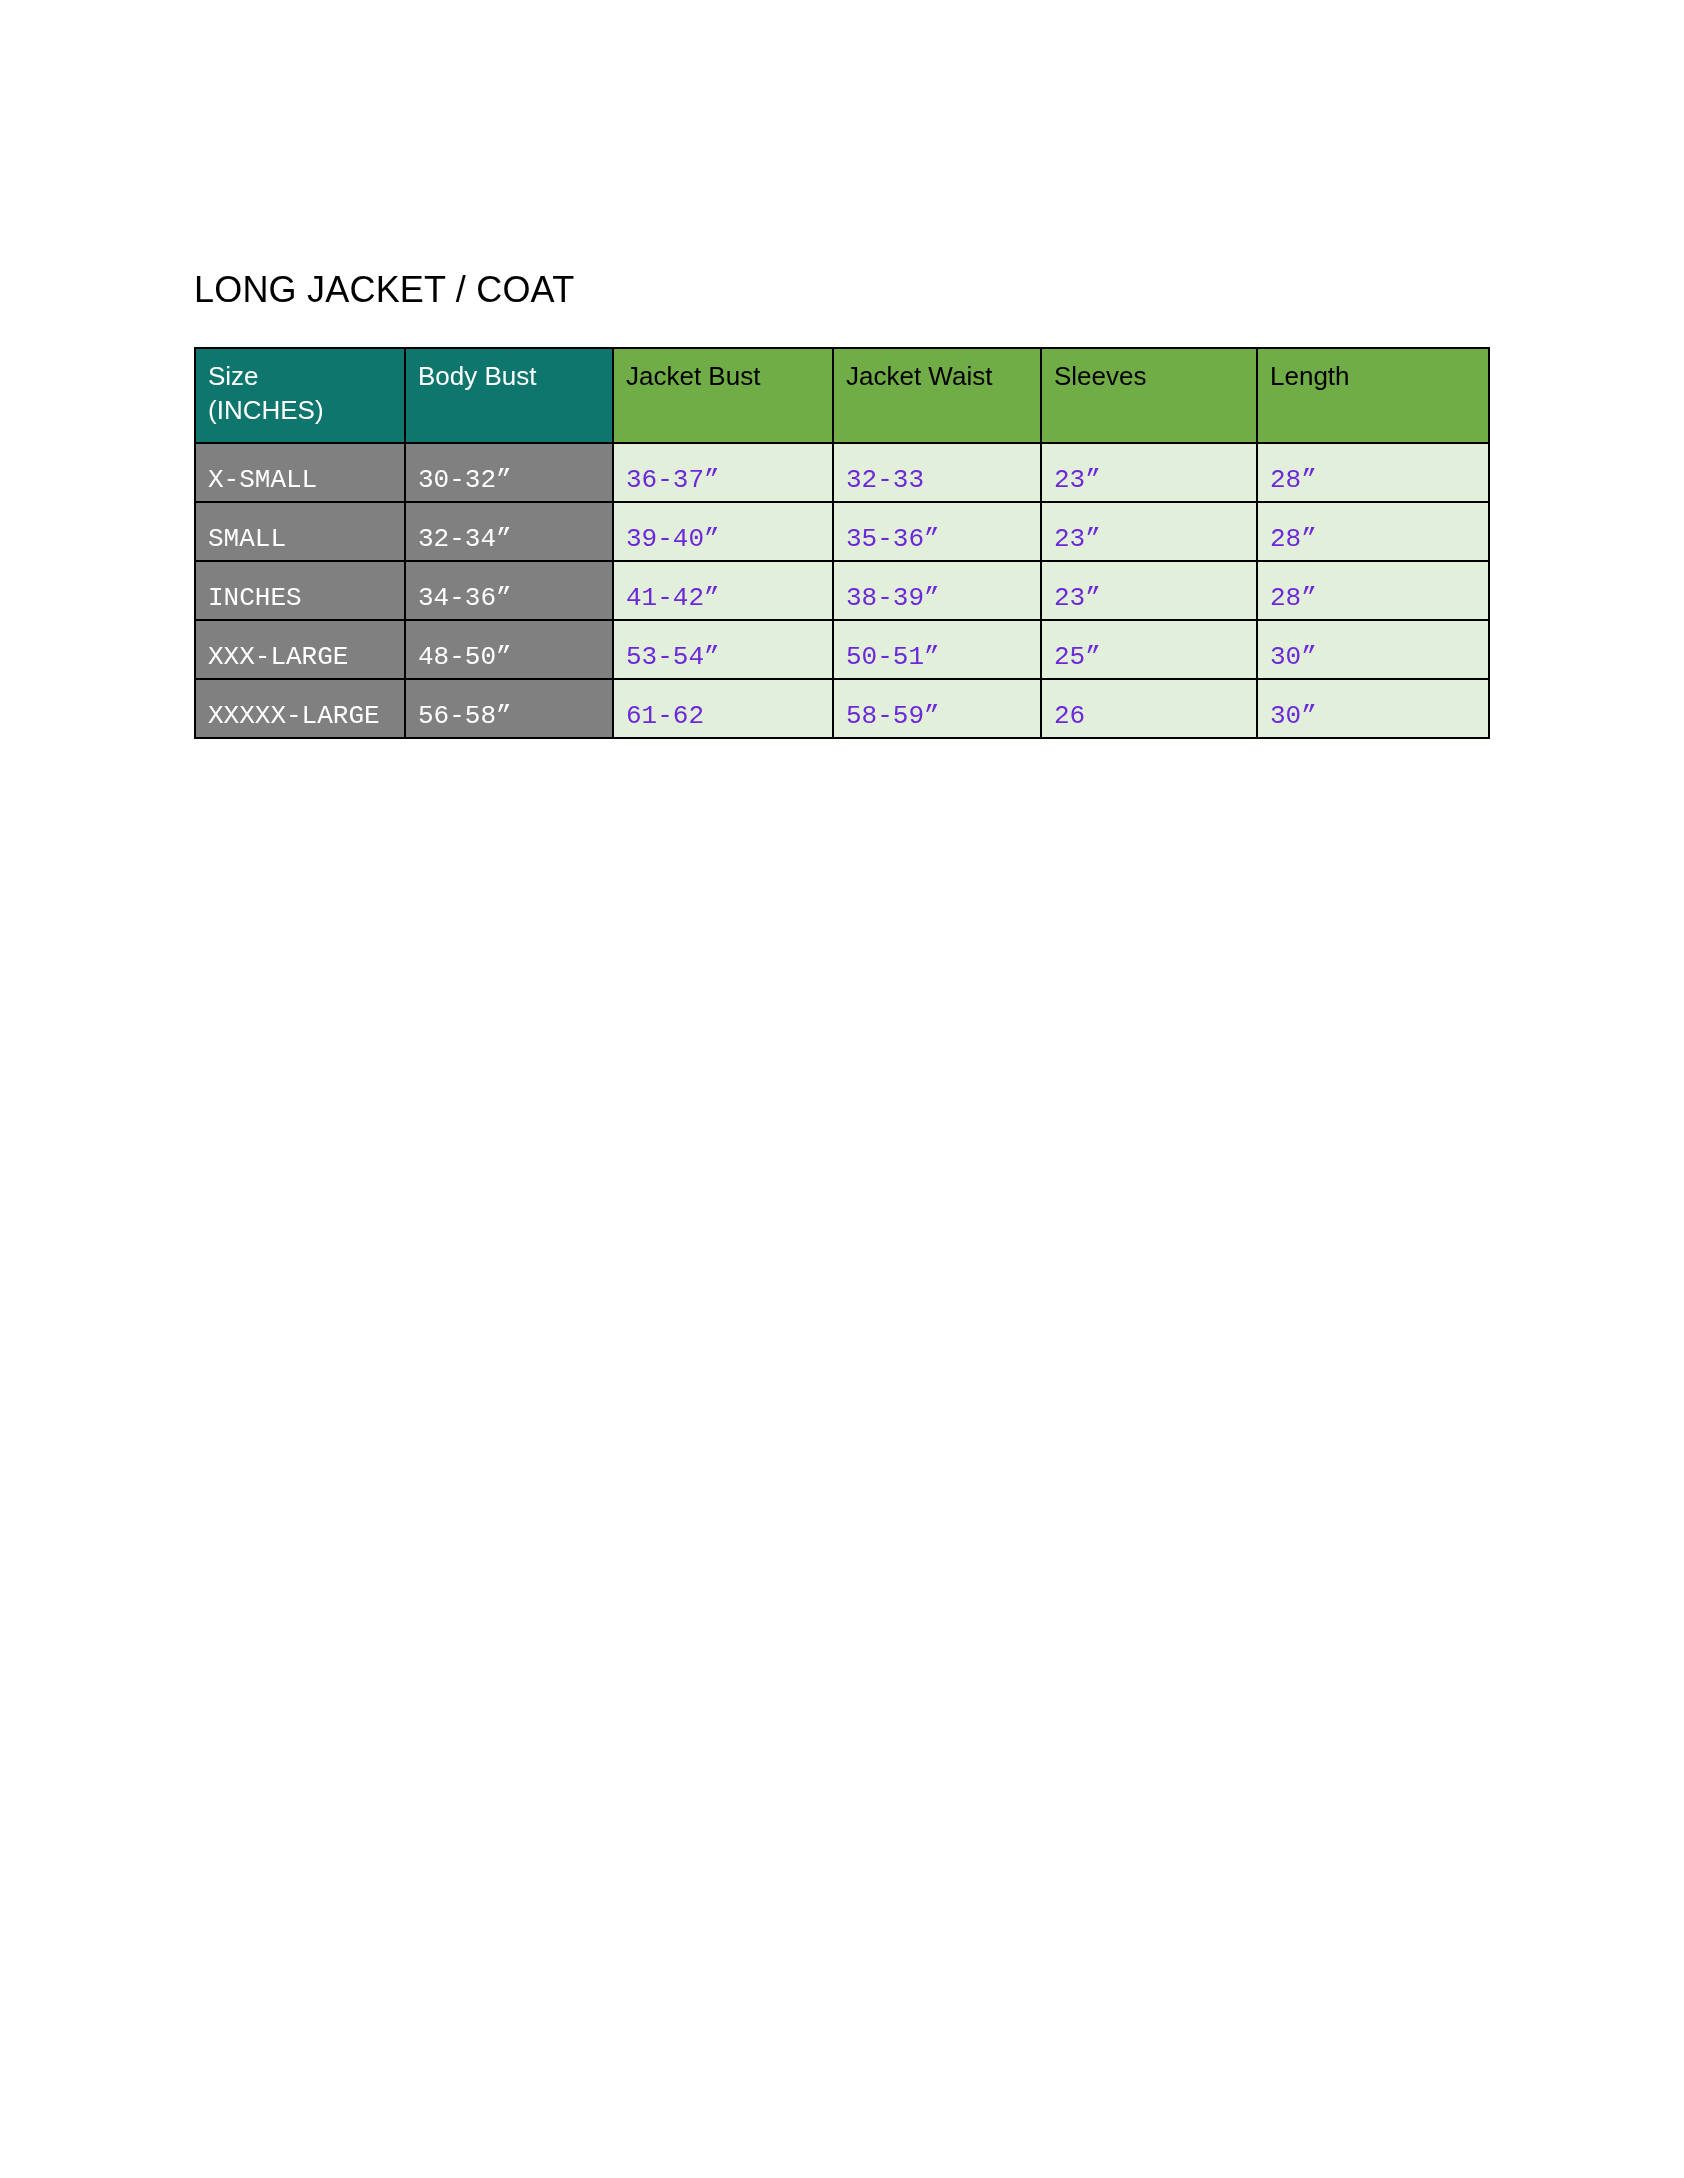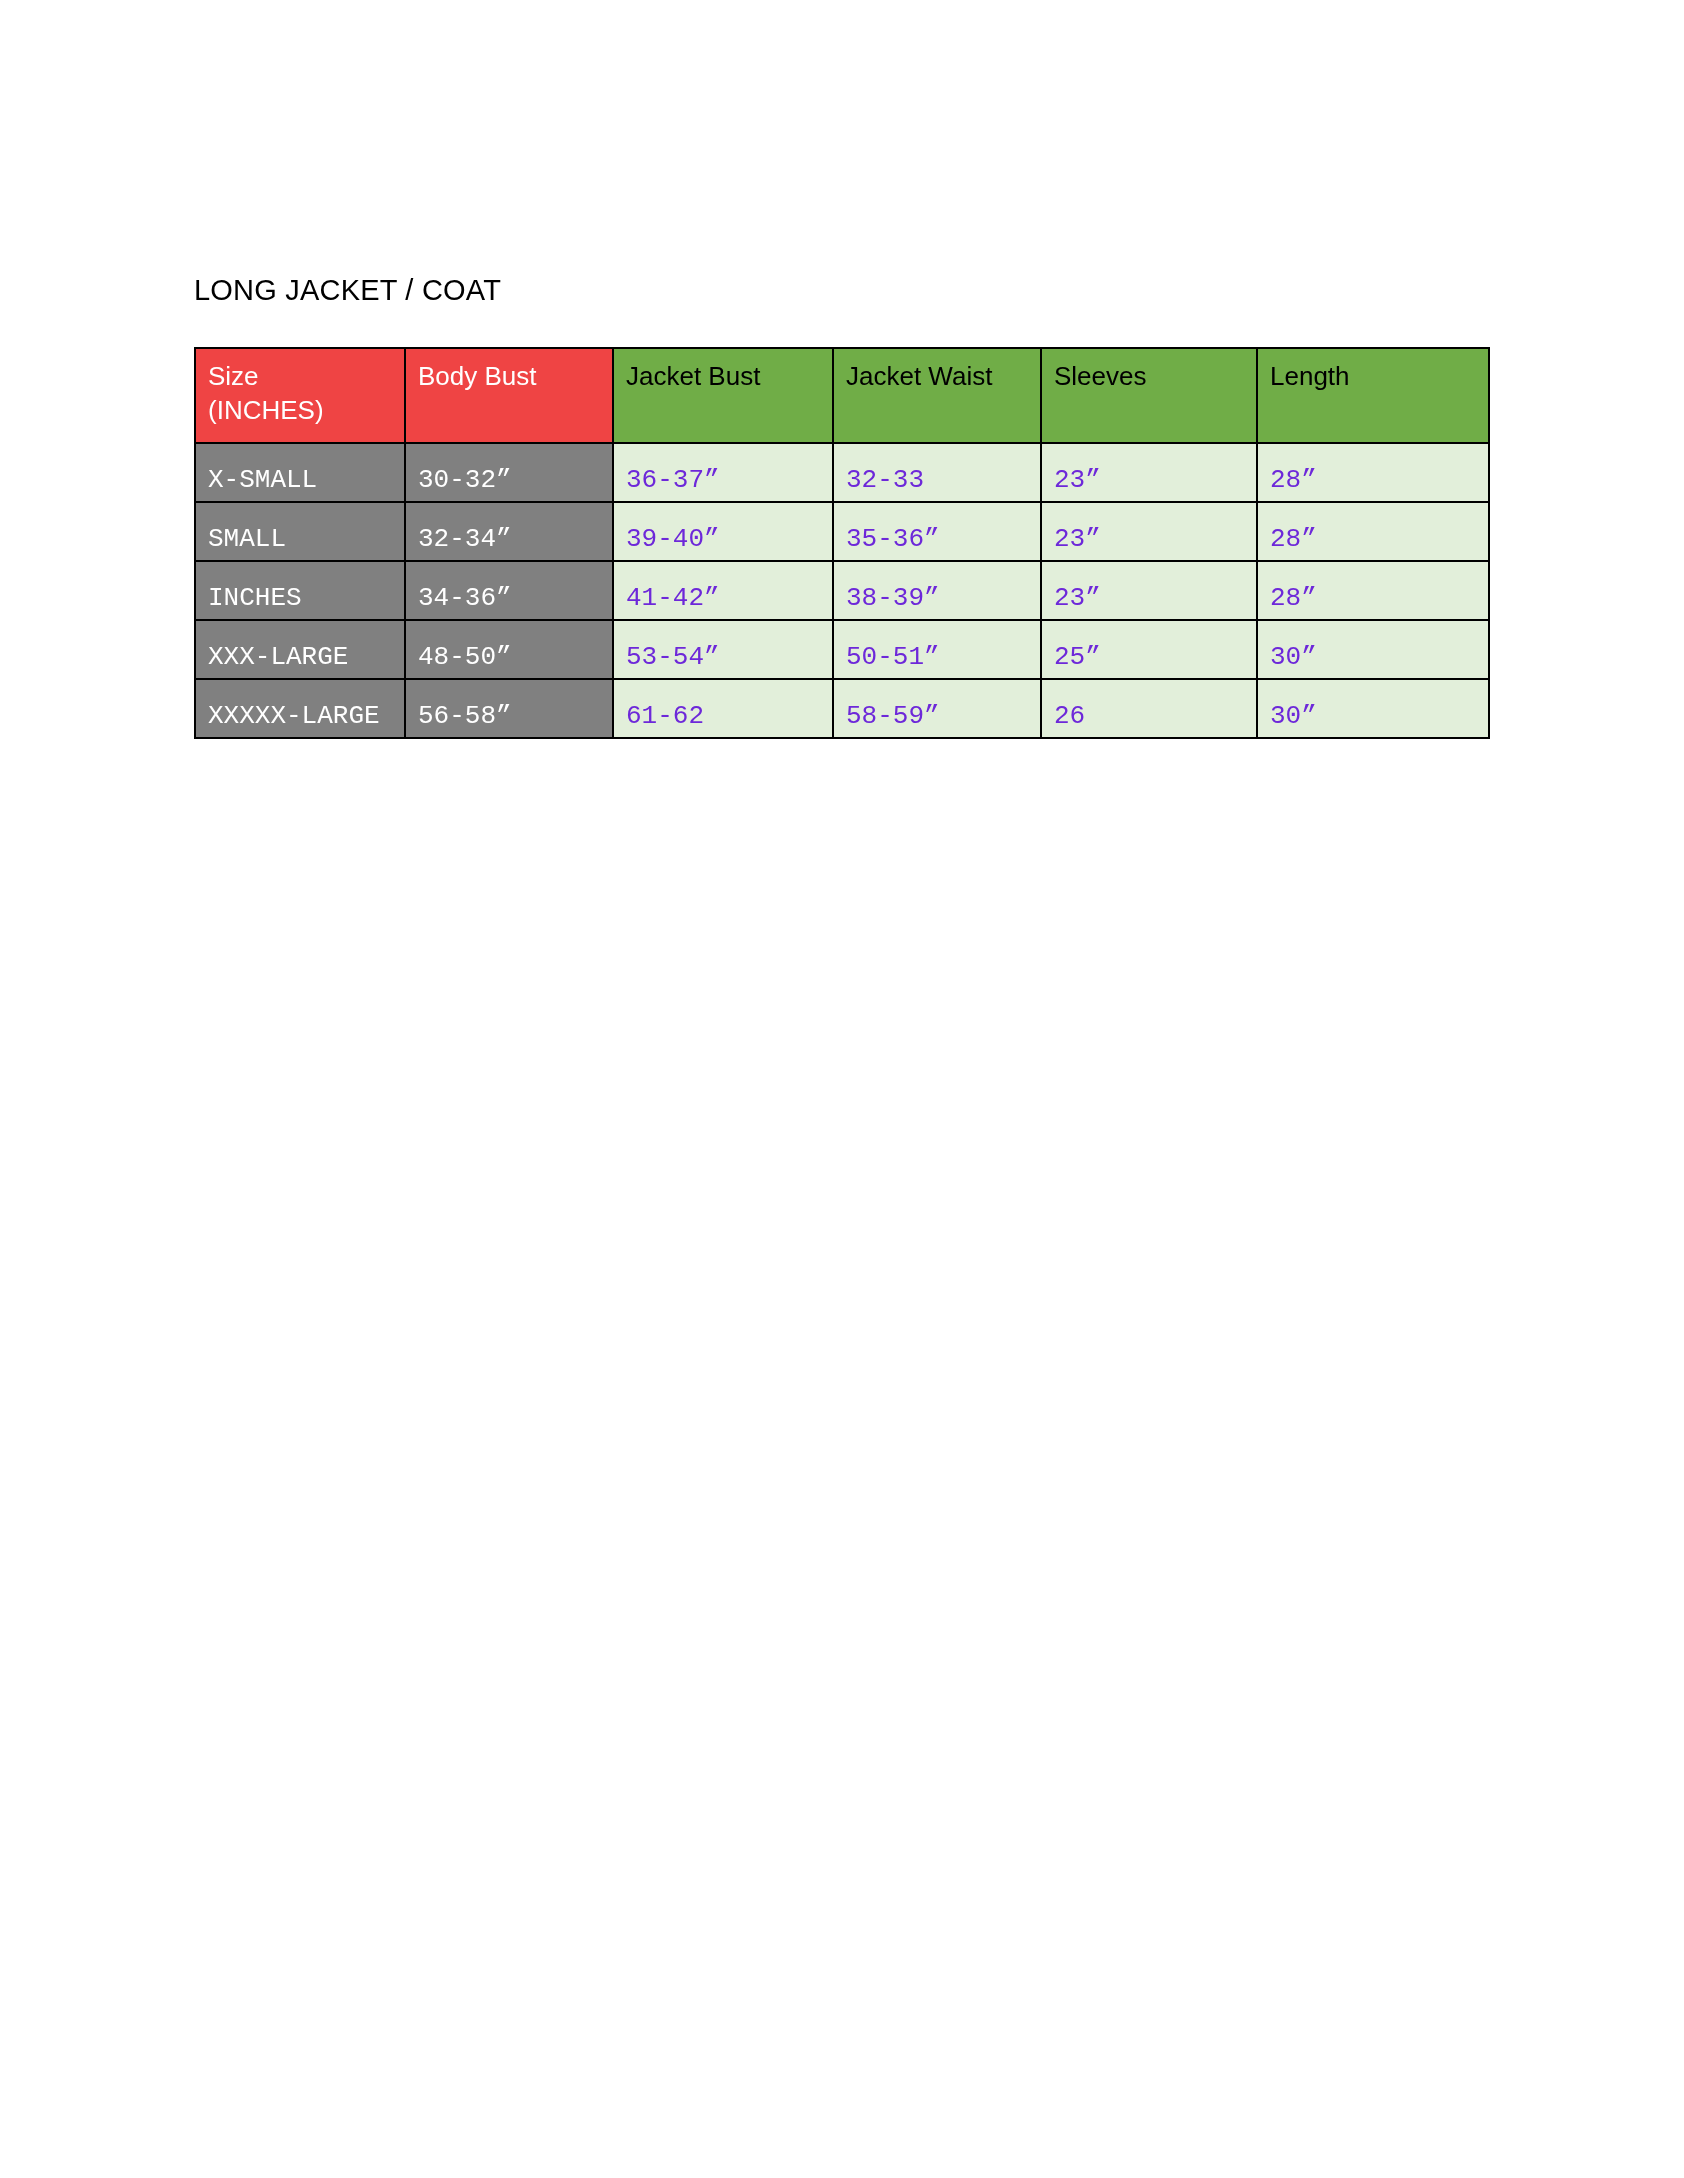--- a/index.html
+++ b/index.html
@@ -19,21 +19,21 @@
     position: absolute;
     left: 0; top: 0;
     width: 1684px;
     height: 2178px;
     background: #ffffff;
   }
   .doc-title {
     position: absolute;
     left: 194px;
     top: 273px;
-    font-size: 29px;
+    font-size: 36px;
     line-height: 34px;
     color: #000000;
     letter-spacing: 0.2px;
     white-space: nowrap;
   }
   .size-table {
     position: absolute;
     left: 194px;
     top: 347px;
     width: 1293px;
@@ -57,21 +57,21 @@
     font-weight: normal;
     box-sizing: border-box;
   }
   
   .size-table thead th {
     height: 95px;
     vertical-align: top;
     padding-top: 10px;
   }
   th.hd-dark {
-    background: #ef4444;
+    background: #0f766e;
     color: #ffffff;
   }
   th.hd-green {
     background: #70AD47;
     color: #000000;
   }
   th .hdr-line2 { display: block; }
 
   
   .size-table tbody td {

